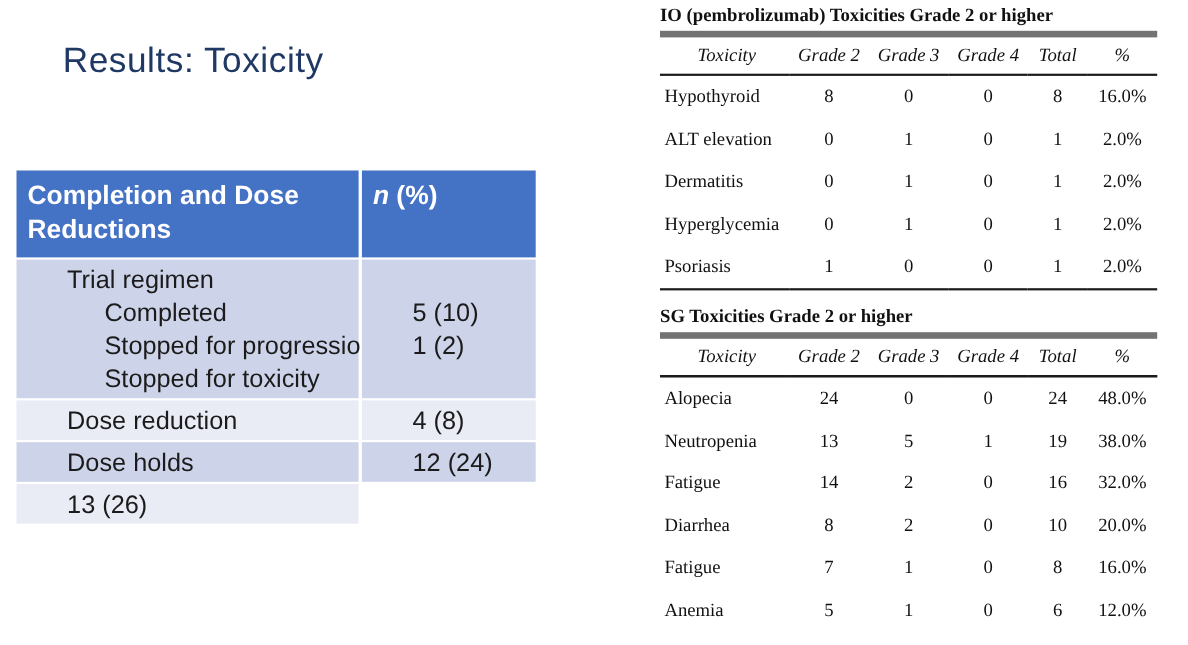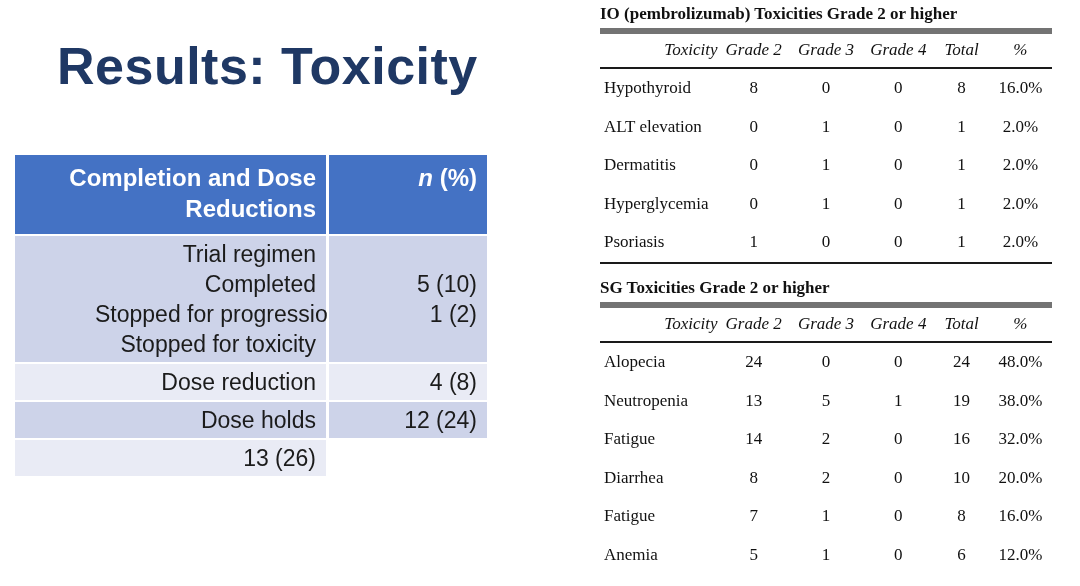--- a/index.html
+++ b/index.html
@@ -10,41 +10,41 @@
     font-family: "Liberation Sans", sans-serif;
     overflow: hidden;
     position: relative;
   }
   .slide { position: relative; width: 1080px; height: 586px; background: #ffffff; }
 
   
   .slide-title {
     position: absolute; left: 57px; top: 36px;
     margin: 0;
-    font-size: 52px; font-weight: 700;
+    font-size: 32px; font-weight: 400;
     color: var(--title, #1F3864);
     letter-spacing: 0.5px;
   }
 
   
   .lt {
     position: absolute; left: 15px; top: 155px; width: 472px;
     font-size: 23px; color: var(--body-text, #1b1b1b);
   }
   .lt-row { display: grid; grid-template-columns: 311px 1fr; column-gap: 3px; margin-top: 2px; }
   .lt-row.header { margin-top: 0; }
   .lt-row.header .lt-cell {
     background: var(--table-header-bg, #4472C4);
     color: var(--header-text, #ffffff);
     font-weight: 700; font-size: 24px;
     padding: 8px 10px 10px 10px; line-height: 1.28;
   }
   .band-dark  .lt-cell { background: var(--band-dark, #CDD3E9); }
   .band-light .lt-cell { background: var(--band-light, #E9EBF5); }
-  .lt-cell { padding: 3px 10px; text-align: right; }
+  .lt-cell { padding: 3px 10px; }
   .lt-line { min-height: 30px; line-height: 30px; white-space: nowrap; margin-left: 36px; }
   .lt-line.indent { padding-left: 34px; }
 
   
   .right-col {
     position: absolute; left: 600px; top: 2px; width: 452px;
     font-family: "Liberation Serif", serif; color: #111111;
   }
   .rt-block { width: 452px; }
   .rt-block + .rt-block { margin-top: 12px; }
@@ -56,21 +56,21 @@
   table.rt-table { width: 100%; border-collapse: collapse; table-layout: fixed; }
   .rt-table col.c-tox { width: 26%; }
   .rt-table col.c-g  { width: 16%; }
   .rt-table col.c-tot { width: 12%; }
   .rt-table col.c-pct { width: 14%; }
   .rt-table th {
     font-style: italic; font-weight: 400; font-size: 17px;
     text-align: center; padding: 6px 0 7px 0;
     border-bottom: 2px solid #1a1a1a;
   }
-  .rt-table th.c0 { text-align: right; padding-left: 4px; margin-left: 28px; }
+  .rt-table th.c0 { text-align: center; padding-left: 4px; margin-left: 28px; }
   .rt-table td {
     font-size: 17px; text-align: center; padding: 9px 0 9.5px 0;
   }
   .rt-table td.c0 { text-align: left; padding-left: 4px; }
   .rt-table.closed tbody tr:last-child td { border-bottom: 2px solid #1a1a1a; }
 </style>
 </head>
 <body>
 
 <div class="slide">

